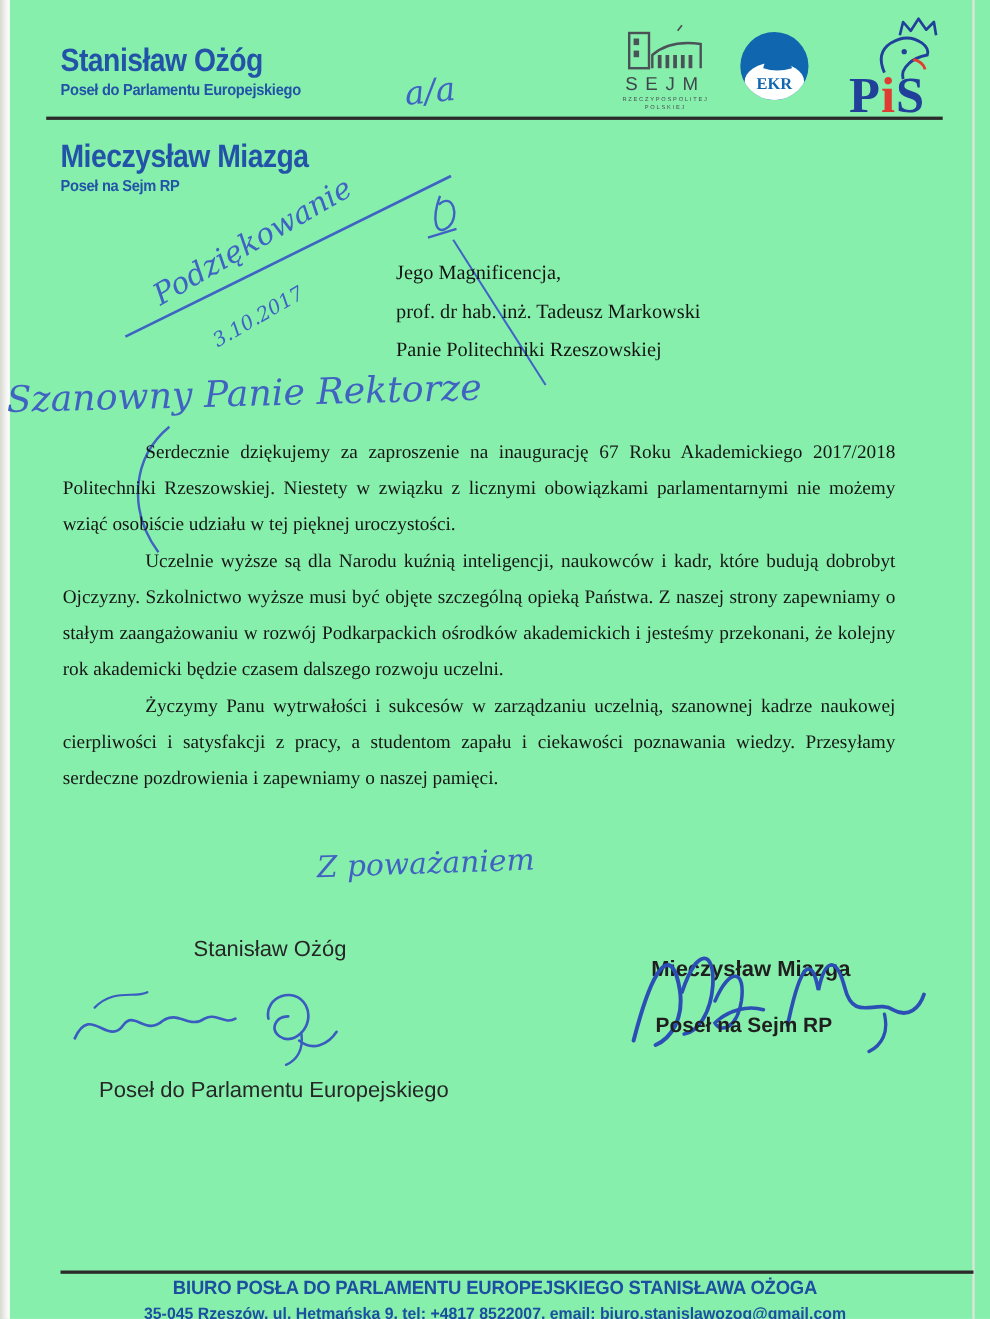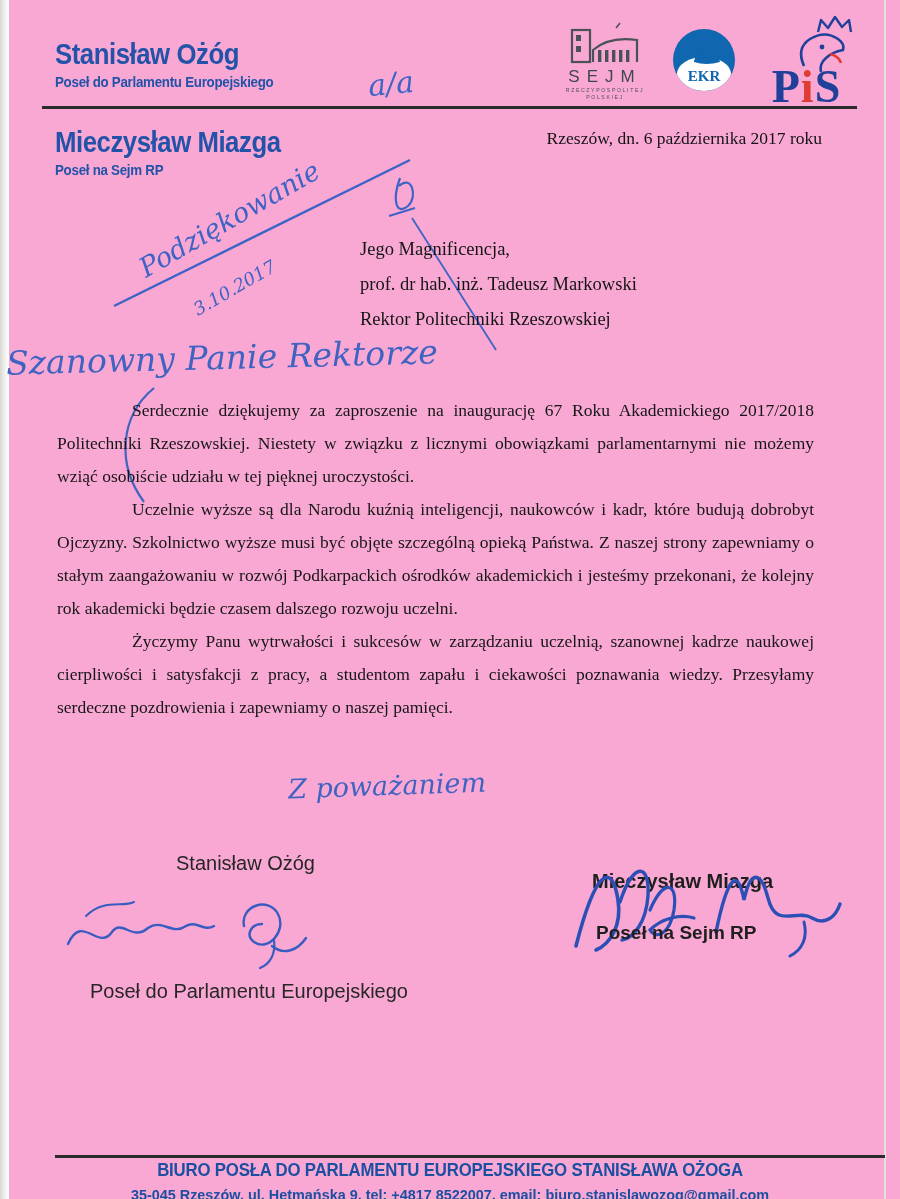--- a/index.html
+++ b/index.html
@@ -1,17 +1,17 @@
 <!DOCTYPE html>
 <html lang="pl"><head>
 <meta charset="utf-8">
 <style>
   html,body{margin:0;padding:0;background:#ffffff;}
   .page{
-    position:relative;width:900px;height:1199px;margin:0 auto;background:#f9a8d4;
+    position:relative;width:900px;height:1199px;margin:0 auto;background:#86efac;
     overflow:hidden;font-family:"Liberation Serif",serif;color:#1c1c1c;
   }
   
   .scan-edge-left{position:absolute;left:0;top:0;width:9px;height:1199px;
     background:linear-gradient(to right,#d9d9d4,#f3f3ef 60%,#ffffff);}
   .scan-edge-right{position:absolute;left:884px;top:0;width:2px;height:1199px;background:#e3e3de;}
 
   
   .sender1{position:absolute;left:55px;top:38px;color:#2253a8;font-family:"Liberation Sans",sans-serif;}
   .sender2{position:absolute;left:55px;top:126px;color:#2253a8;font-family:"Liberation Sans",sans-serif;}
@@ -122,34 +122,33 @@
       <circle cx="66" cy="33" r="2.4" fill="#21409a"></circle>
       <path d="M74,40 q9,2 11,9" fill="none" stroke="#e03c31" stroke-width="2.6"></path>
       <text x="50" y="88" text-anchor="middle" font-size="46" font-weight="bold" style="font-family:'Liberation Serif',serif;">
         <tspan fill="#21409a">P</tspan><tspan fill="#e03c31" dx="1">i</tspan><tspan fill="#21409a" dx="1">S</tspan>
       </text>
     </svg>
   </div>
 
   <div class="annotation-aa">a/a</div>
 
-  <div class="dateline">Rzeszów, dn. 6 października 2017 roku</div>
 
   <svg class="diagonal-note-svg" viewBox="0 0 420 260">
     <line x1="14" y1="186" x2="310" y2="40" stroke="#3f63c5" stroke-width="2.4"></line>
     <text x="46" y="158" transform="rotate(-30 46 158)" font-size="27" fill="#3f63c5" style="font-family:'DejaVu Serif',serif;font-style:italic;">Podziękowanie</text>
     <text x="98" y="196" transform="rotate(-30 98 196)" font-size="18" fill="#3f63c5" style="font-family:'DejaVu Serif',serif;font-style:italic;">3.10.2017</text>
     <path d="M300,58 c-8,22 -4,38 8,28 c10,-9 4,-32 -9,-20 m-10,30 l26,-8" fill="none" stroke="#3f63c5" stroke-width="2.2"></path>
     <line x1="312" y1="98" x2="396" y2="230" stroke="#3f63c5" stroke-width="1.8"></line>
   </svg>
 
   <div class="addressee">
     <div>Jego Magnificencja,</div>
     <div class="bold">prof. dr hab. inż. Tadeusz Markowski</div>
-    <div class="bold">Rektor Politechniki Rzeszowskiej</div>
+    <div class="bold">Panie Politechniki Rzeszowskiej</div>
   </div>
 
   <div class="greeting">Szanowny Panie Rektorze</div>
   <svg class="greeting-stroke" viewBox="0 0 60 120">
     <path d="M46,2 C12,30 8,78 36,116" fill="none" stroke="#4063c2" stroke-width="2.2"></path>
   </svg>
 
   <div class="body-text">
     <p>Serdecznie dziękujemy za zaproszenie na inaugurację 67 Roku Akademickiego 2017/2018 Politechniki Rzeszowskiej. Niestety w związku z licznymi obowiązkami parlamentarnymi nie możemy wziąć osobiście udziału w tej pięknej uroczystości.</p>
     <p>Uczelnie wyższe są dla Narodu kuźnią inteligencji, naukowców i kadr, które budują dobrobyt Ojczyzny. Szkolnictwo wyższe musi być objęte szczególną opieką Państwa. Z naszej strony zapewniamy o stałym zaangażowaniu w rozwój Podkarpackich ośrodków akademickich i jesteśmy przekonani, że kolejny rok akademicki będzie czasem dalszego rozwoju uczelni.</p>

